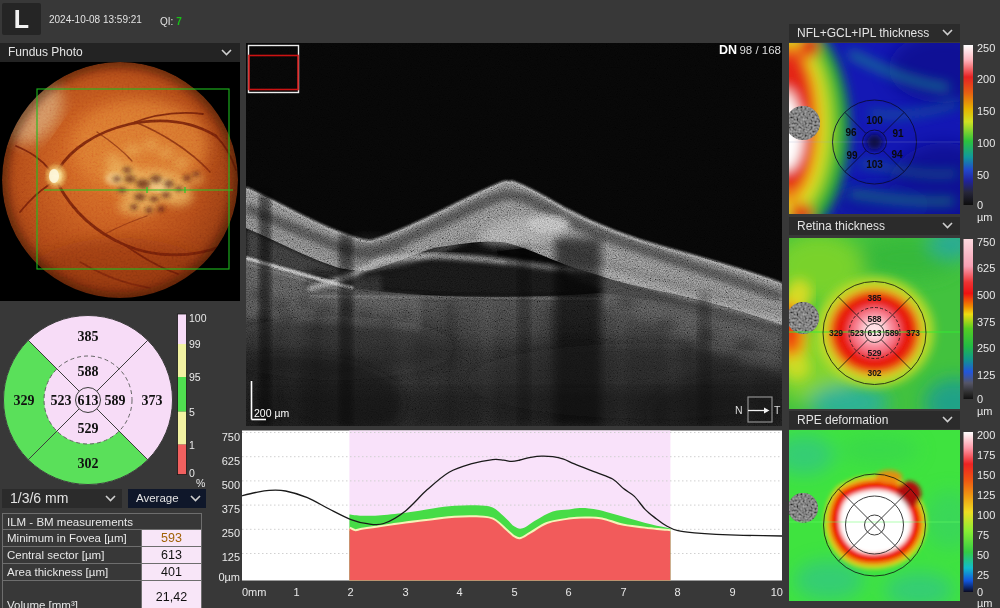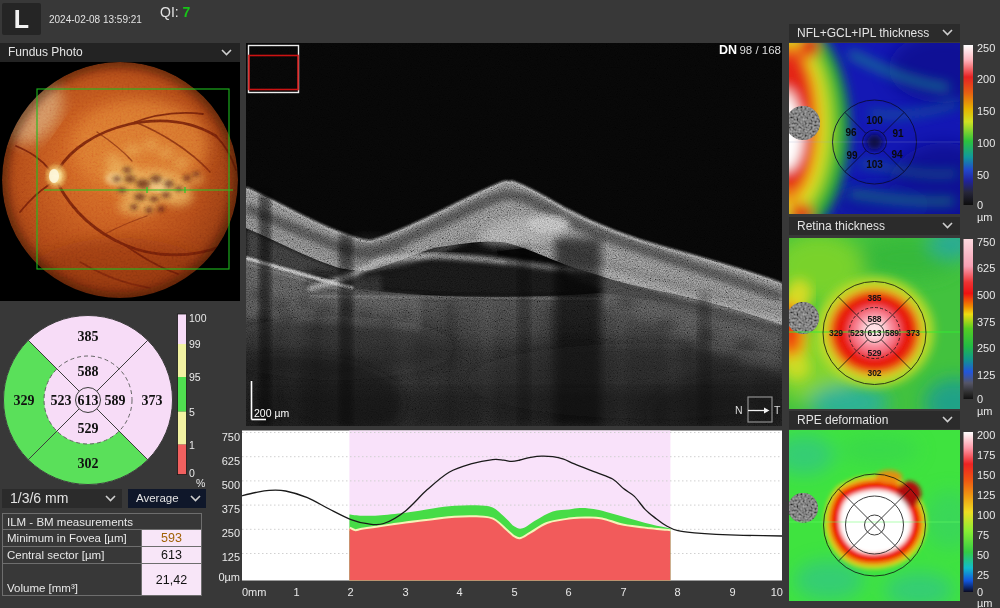--- a/index.html
+++ b/index.html
@@ -4,22 +4,22 @@
 html,body{margin:0;padding:0;width:1000px;height:608px;overflow:hidden;background:#383838;
 font-family:"Liberation Sans",sans-serif;}
 .abs{position:absolute;}
 .hdr{position:absolute;background:#262626;color:#e3e3e3;font-size:12px;line-height:18px;padding-left:8px;}
 .chev{position:absolute;width:11px;height:7px;}
 .lbl{color:#e8e8e8;font-size:11px;}
 </style></head>
 <body>
 
 <div class="abs" style="left:2px;top:3px;width:39px;height:32px;background:#252525;border-radius:2px;color:#f2f2f2;font-size:25px;font-weight:bold;text-align:center;line-height:32px;">L</div>
-<div class="abs" style="left:49px;top:14px;color:#e2e2e2;font-size:10px;">2024-02-08 13:59:21</div>
-<div class="abs" style="left:160px;top:4px;color:#e2e2e2;font-size:14px;">QI: <span style="color:#17c517;font-weight:bold;">7</span></div>
+<div class="abs" style="left:49px;top:14px;color:#e2e2e2;font-size:10px;">2024-10-08 13:59:21</div>
+<div class="abs" style="left:160px;top:16px;color:#e2e2e2;font-size:10px;">QI: <span style="color:#17c517;font-weight:bold;">7</span></div>
 
 <div class="hdr" style="left:0;top:43px;width:240px;height:19px;background:#232323;box-sizing:border-box;">Fundus Photo</div>
 <svg class="chev" style="left:221px;top:49px;" viewBox="0 0 11 7">
     <polyline points="1,1 5.5,5.5 10,1" fill="none" stroke="#cfcfcf" stroke-width="1.6"></polyline>
   </svg>
 
 <svg class="abs" style="left:0;top:62px;" width="240" height="239" viewBox="0 0 240 239">
 <defs>
  <radialGradient id="eye" cx="46%" cy="44%" r="62%">
   <stop offset="0%" stop-color="#d9702a"></stop>
@@ -184,20 +184,24 @@
         </tr>
  <tr>
           <td style="border:1px solid #6e6e6e;height:15px;padding:0 0 0 4px;">Minimum in Fovea [µm]</td>
           <td style="border:1px solid #6e6e6e;background:#f8e6f8;color:#a16207;text-align:center;font-size:12.5px;width:57px;">593</td>
         </tr>
  <tr>
           <td style="border:1px solid #6e6e6e;height:15px;padding:0 0 0 4px;">Central sector [µm]</td>
           <td style="border:1px solid #6e6e6e;background:#f8e6f8;color:#111;text-align:center;font-size:12.5px;">613</td>
         </tr>
  <tr>
+          <td style="border:1px solid #6e6e6e;height:15px;padding:0 0 0 4px;">Area thickness [µm]</td>
+          <td style="border:1px solid #6e6e6e;background:#f8e6f8;color:#111;text-align:center;font-size:12.5px;">401</td>
+        </tr>
+ <tr>
           <td style="border:1px solid #6e6e6e;height:15px;padding:16px 0 0 4px;">Volume [mm³]</td>
           <td style="border:1px solid #6e6e6e;background:#f8e6f8;color:#111;text-align:center;font-size:12.5px;">21,42</td>
         </tr>
 </tbody>
     </table>
 </div>
 
 <svg class="abs" style="left:246px;top:43px;" width="536" height="383" viewBox="0 0 536 383">
 <defs>
  <filter id="ob1">

